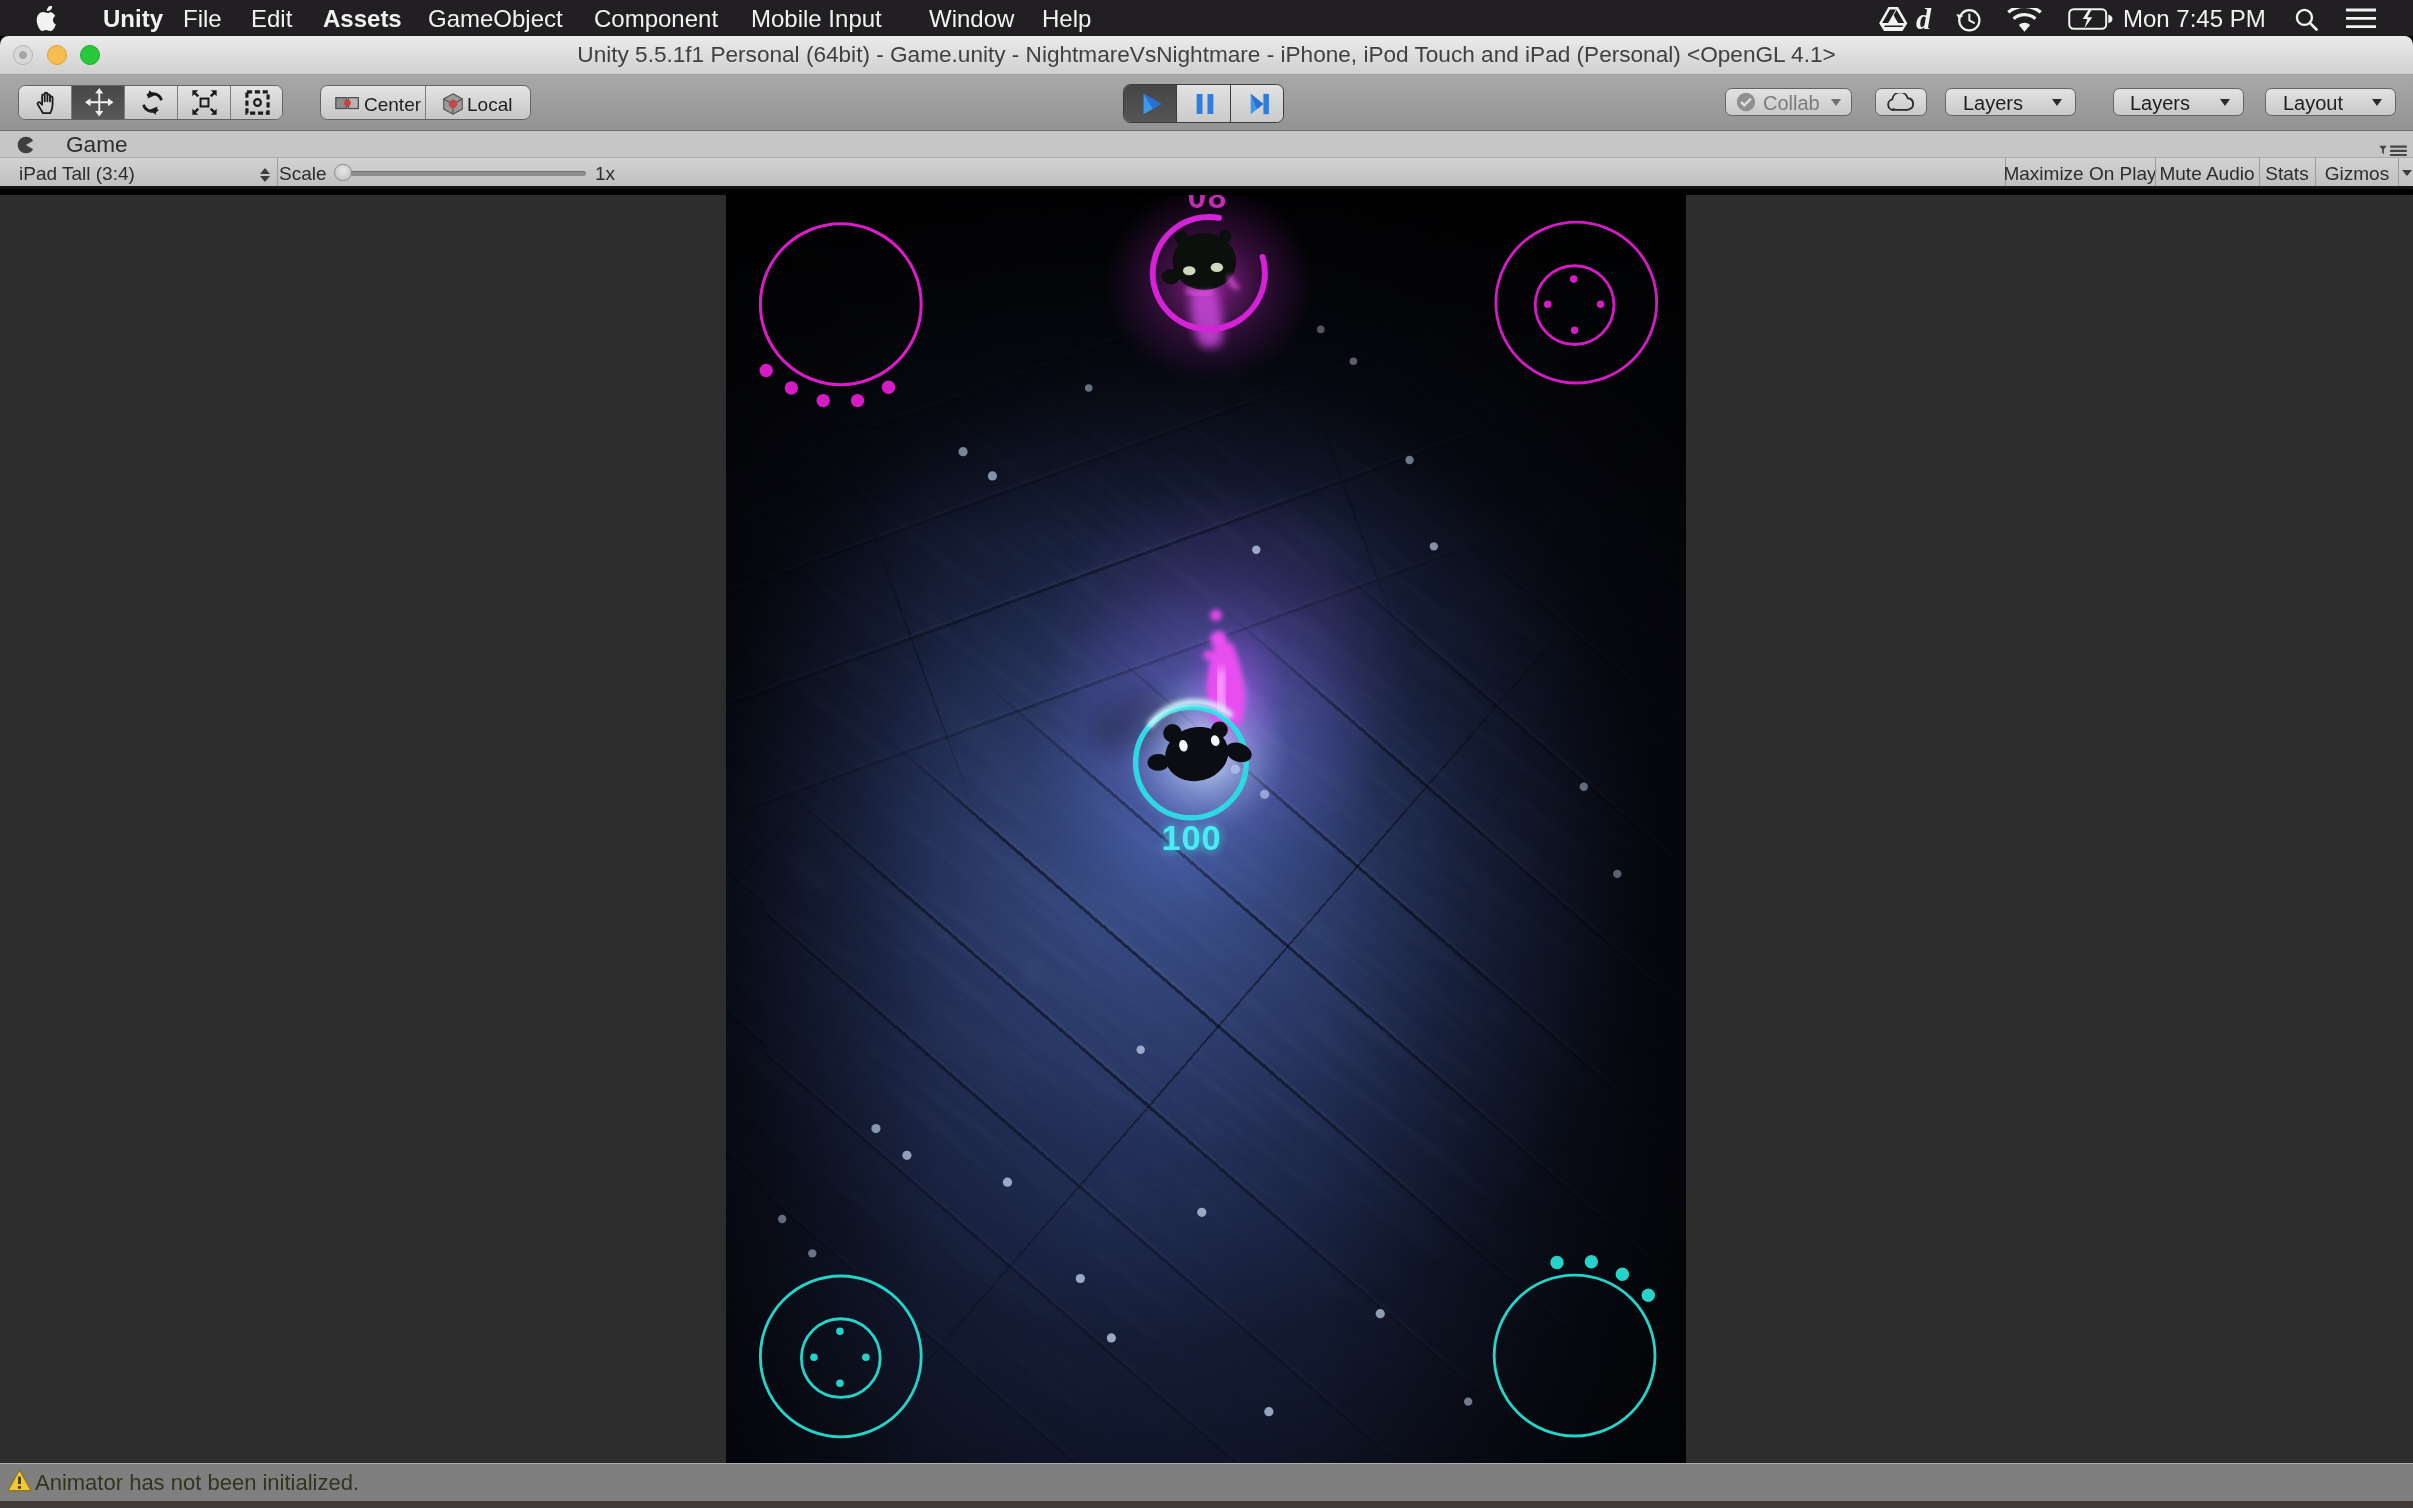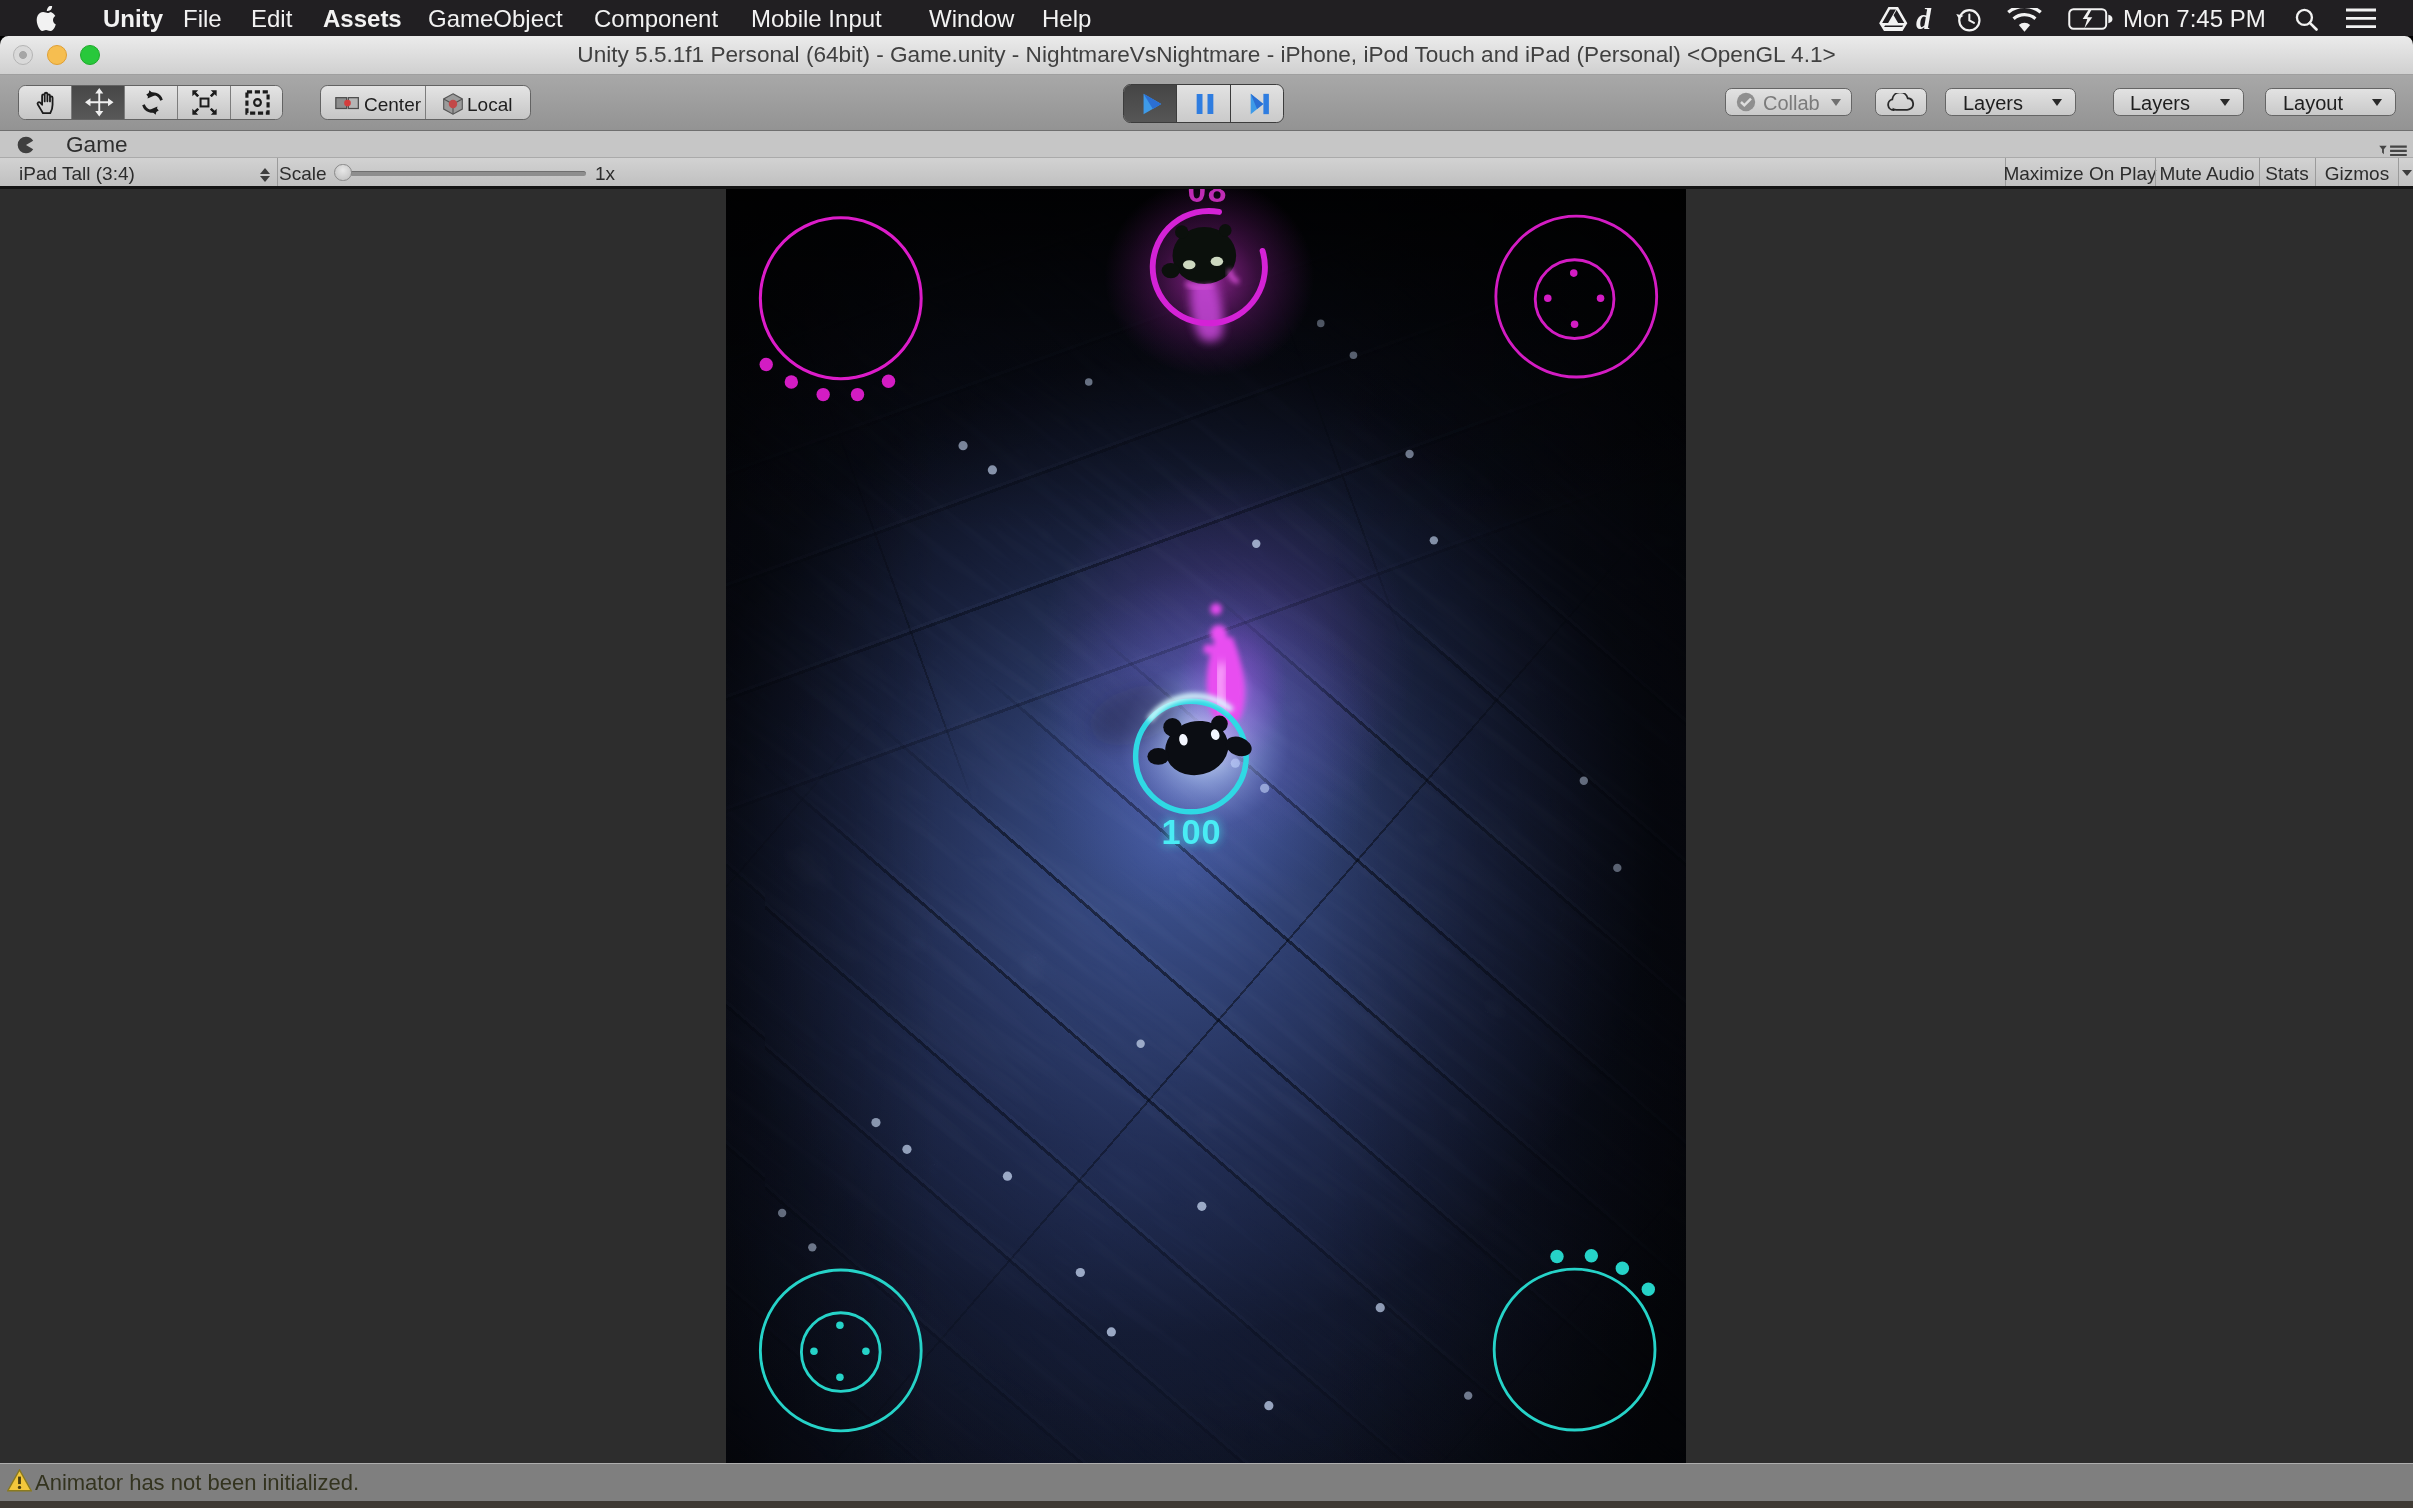--- a/index.html
+++ b/index.html
@@ -24,21 +24,21 @@
              background:linear-gradient(#a8a8a8,#939393); border-bottom:0.8px solid #6f6f6f;padding-left:28px; }
   .btn { background:linear-gradient(#e2e2e2,#c9c9c9); border:1.7px solid #656565; }
 
   
   #tabrow { position:absolute; left:0; top:131px; width:2413px; height:26px; background:#c6c6c6; }
   #ctlrow { position:absolute; left:0; top:157px; width:2413px; height:29px;
             background:linear-gradient(#d2d2d2,#c0c0c0); border-top:0.8px solid #aaa; }
   #darkband { position:absolute; left:0; top:186px; width:2413px; height:3.4px; background:#141414; }
 
   
-  #viewport { position:absolute; left:0; top:189px; width:2413px; height:1274px; background:#2d2d2d; }
+  #viewport { position:absolute; left:0; top:195px; width:2413px; height:1274px; background:#2d2d2d; }
   #game { position:absolute; left:726px; top:0; width:960px; height:1274px; background:#070910; overflow:hidden; }
 
   
   #statusbar { position:absolute; left:0; top:1463px; width:2413px; height:38px; background:#7f7f7f;
                border-top:1.7px solid #aeaeae; }
   #statusbar .txt { position:absolute; left:35px; top:5.9px; font-size:22px; color:#33331f; }
   #bottomstrip { position:absolute; left:0; top:1501px; width:2413px; height:7.5px; background:#3f3a34; }
 
   
   #floorA, #floorB, #floorwrap, #light1, #vignette, #grainsvg { left:0; top:0; width:960px; height:1274px; }

